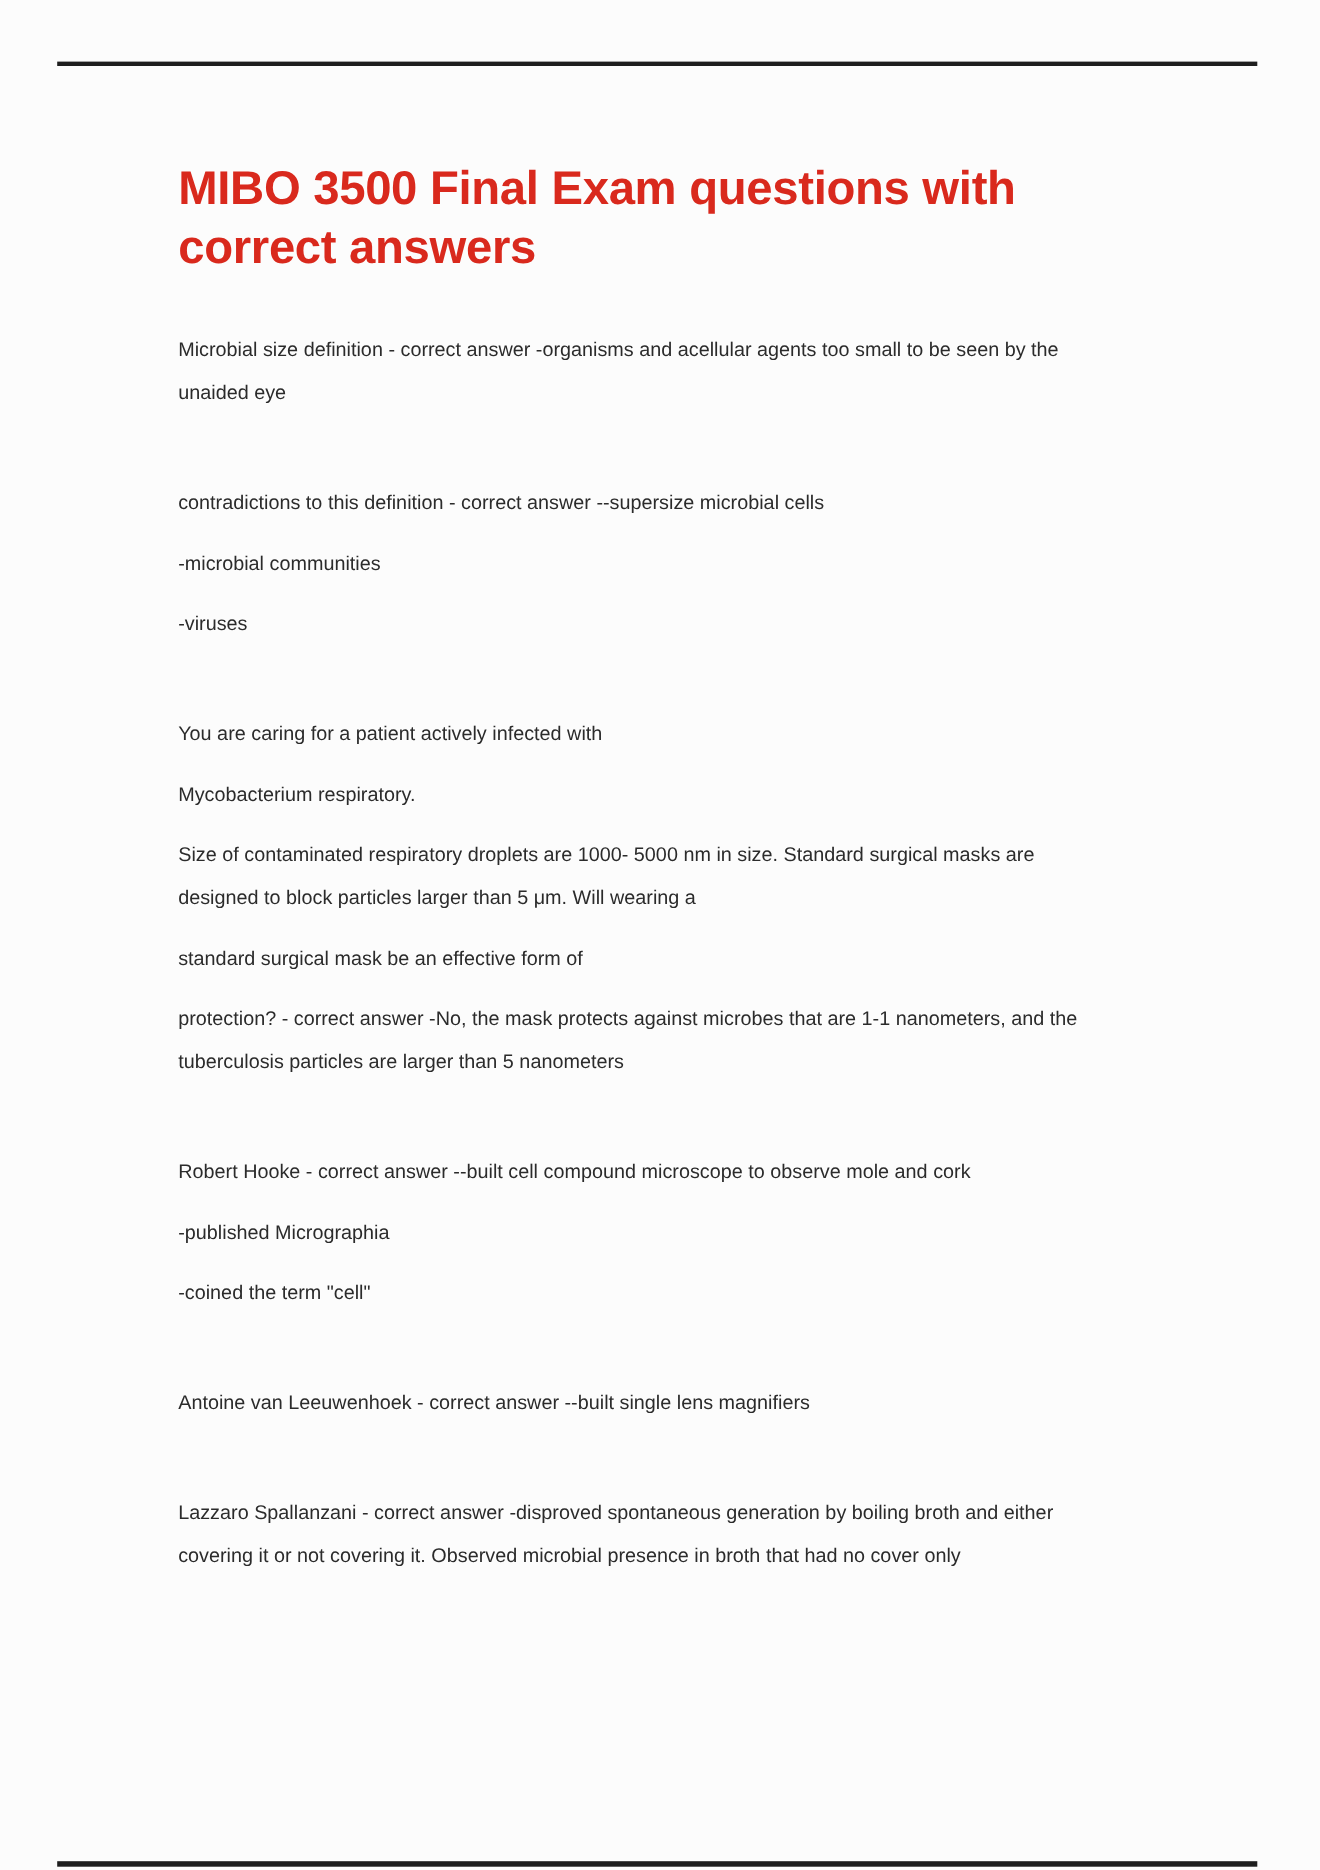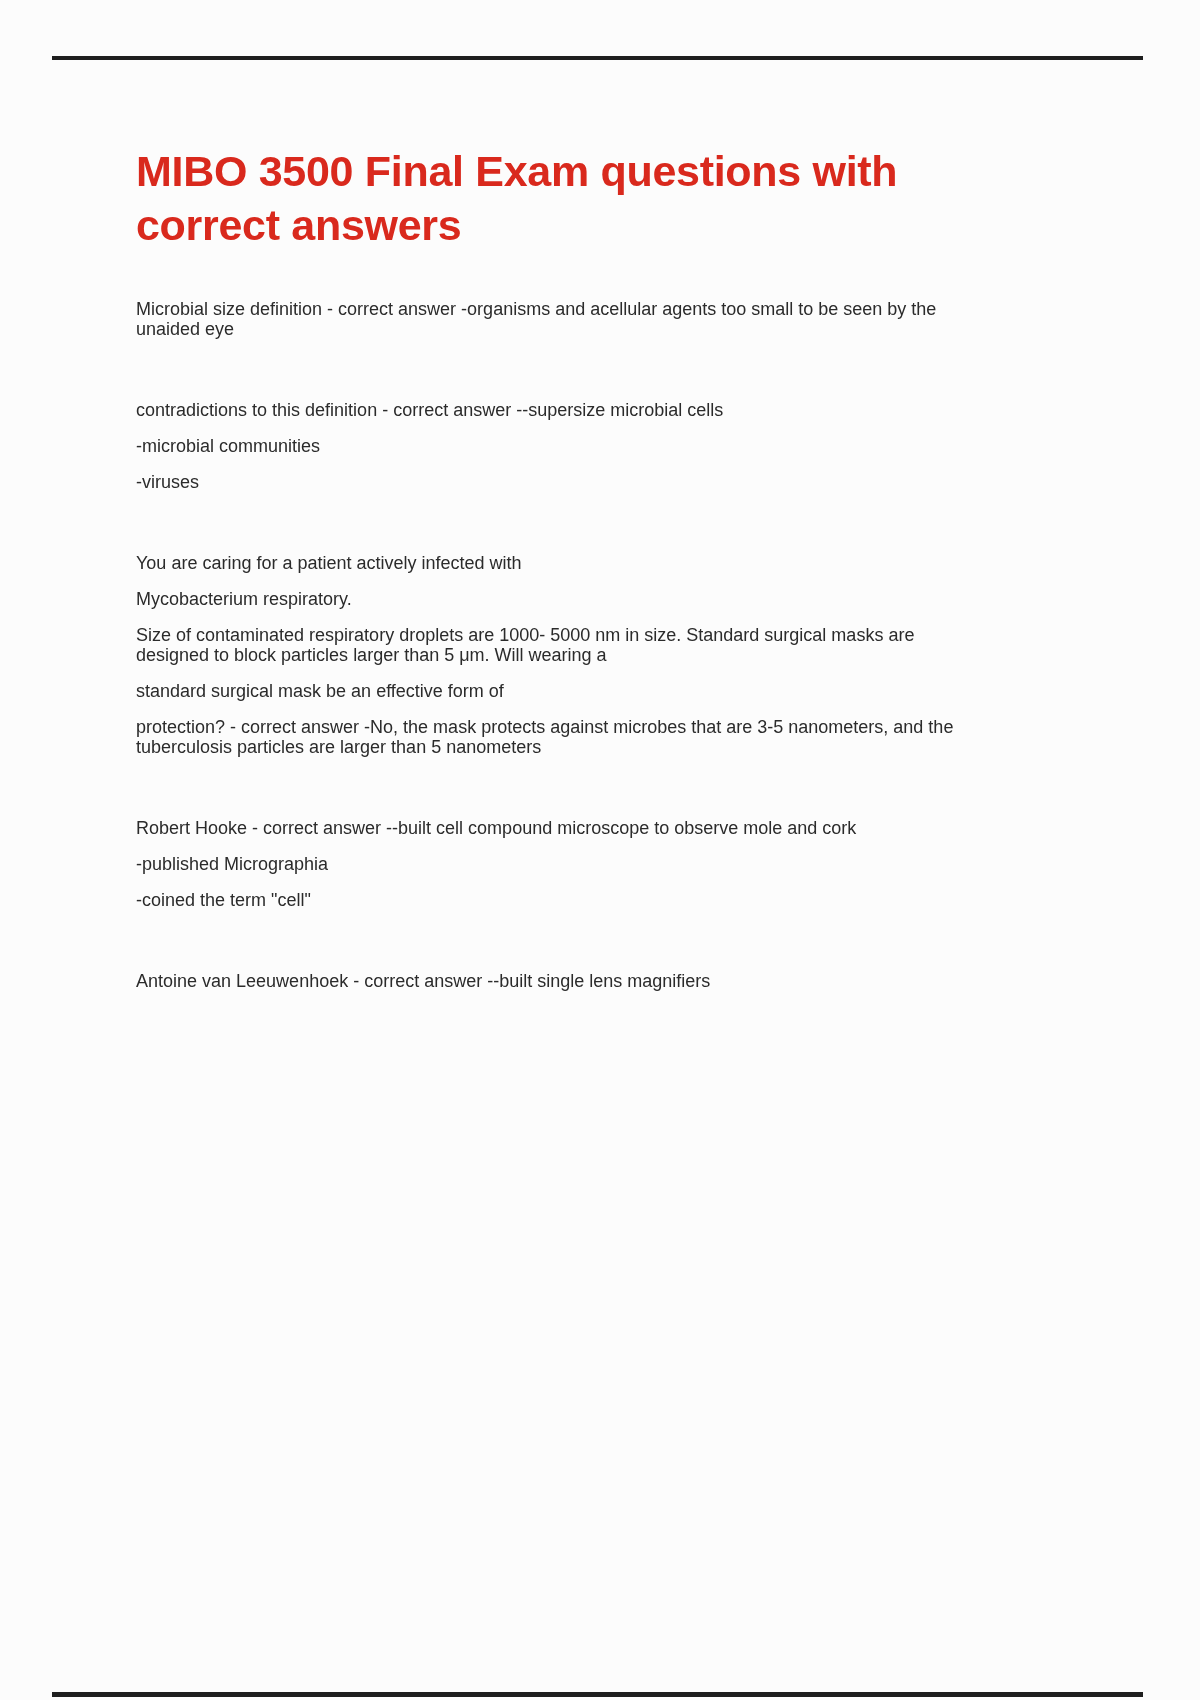--- a/index.html
+++ b/index.html
@@ -24,38 +24,38 @@
   .rule-top {
     top: 56px;
     height: 4px;
   }
   .rule-bottom {
     top: 1692px;
     height: 5px;
   }
   .content {
     position: absolute;
-    left: 136px;
+    left: 162px;
     top: 144px;
     width: 1010px;
   }
   .doc-title {
     margin: 0 0 47px 0;
     font-weight: bold;
     font-size: 43px;
     line-height: 54px;
     letter-spacing: -0.3px;
     color: var(--title-color, #d9291d);
     white-space: pre-line;
     font-family: "Liberation Sans", sans-serif;
   }
   .doc-body p {
     margin: 16px 0 16px 0;
     font-size: 18px;
-    line-height: 20px;
+    line-height: 39px;
     color: var(--text-color, #2b2b2b);
     white-space: pre-line;
     font-family: "Liberation Sans", sans-serif;
   }
   .doc-body p.gap {
     margin-top: 61px;
   }
 </style>
 </head>
 <body>
@@ -72,23 +72,25 @@
     <p>Microbial size definition - correct answer -organisms and acellular agents too small to be seen by the
 unaided eye</p>
         <p class="gap">contradictions to this definition - correct answer --supersize microbial cells</p>
         <p>-microbial communities</p>
         <p>-viruses</p>
         <p class="gap">You are caring for a patient actively infected with</p>
         <p>Mycobacterium respiratory.</p>
         <p>Size of contaminated respiratory droplets are 1000- 5000 nm in size. Standard surgical masks are
 designed to block particles larger than 5 μm. Will wearing a</p>
         <p>standard surgical mask be an effective form of</p>
-        <p>protection? - correct answer -No, the mask protects against microbes that are 3-5 nanometers, and the
+        <p>protection? - correct answer -No, the mask protects against microbes that are 1-1 nanometers, and the
 tuberculosis particles are larger than 5 nanometers</p>
         <p class="gap">Robert Hooke - correct answer --built cell compound microscope to observe mole and cork</p>
         <p>-published Micrographia</p>
         <p>-coined the term "cell"</p>
         <p class="gap">Antoine van Leeuwenhoek - correct answer --built single lens magnifiers</p>
+        <p class="gap">Lazzaro Spallanzani - correct answer -disproved spontaneous generation by boiling broth and either
+covering it or not covering it. Observed microbial presence in broth that had no cover only</p>
       </div>
   </div>
 
   <div class="rule rule-bottom"></div>
 </div>
 
 </body></html>

